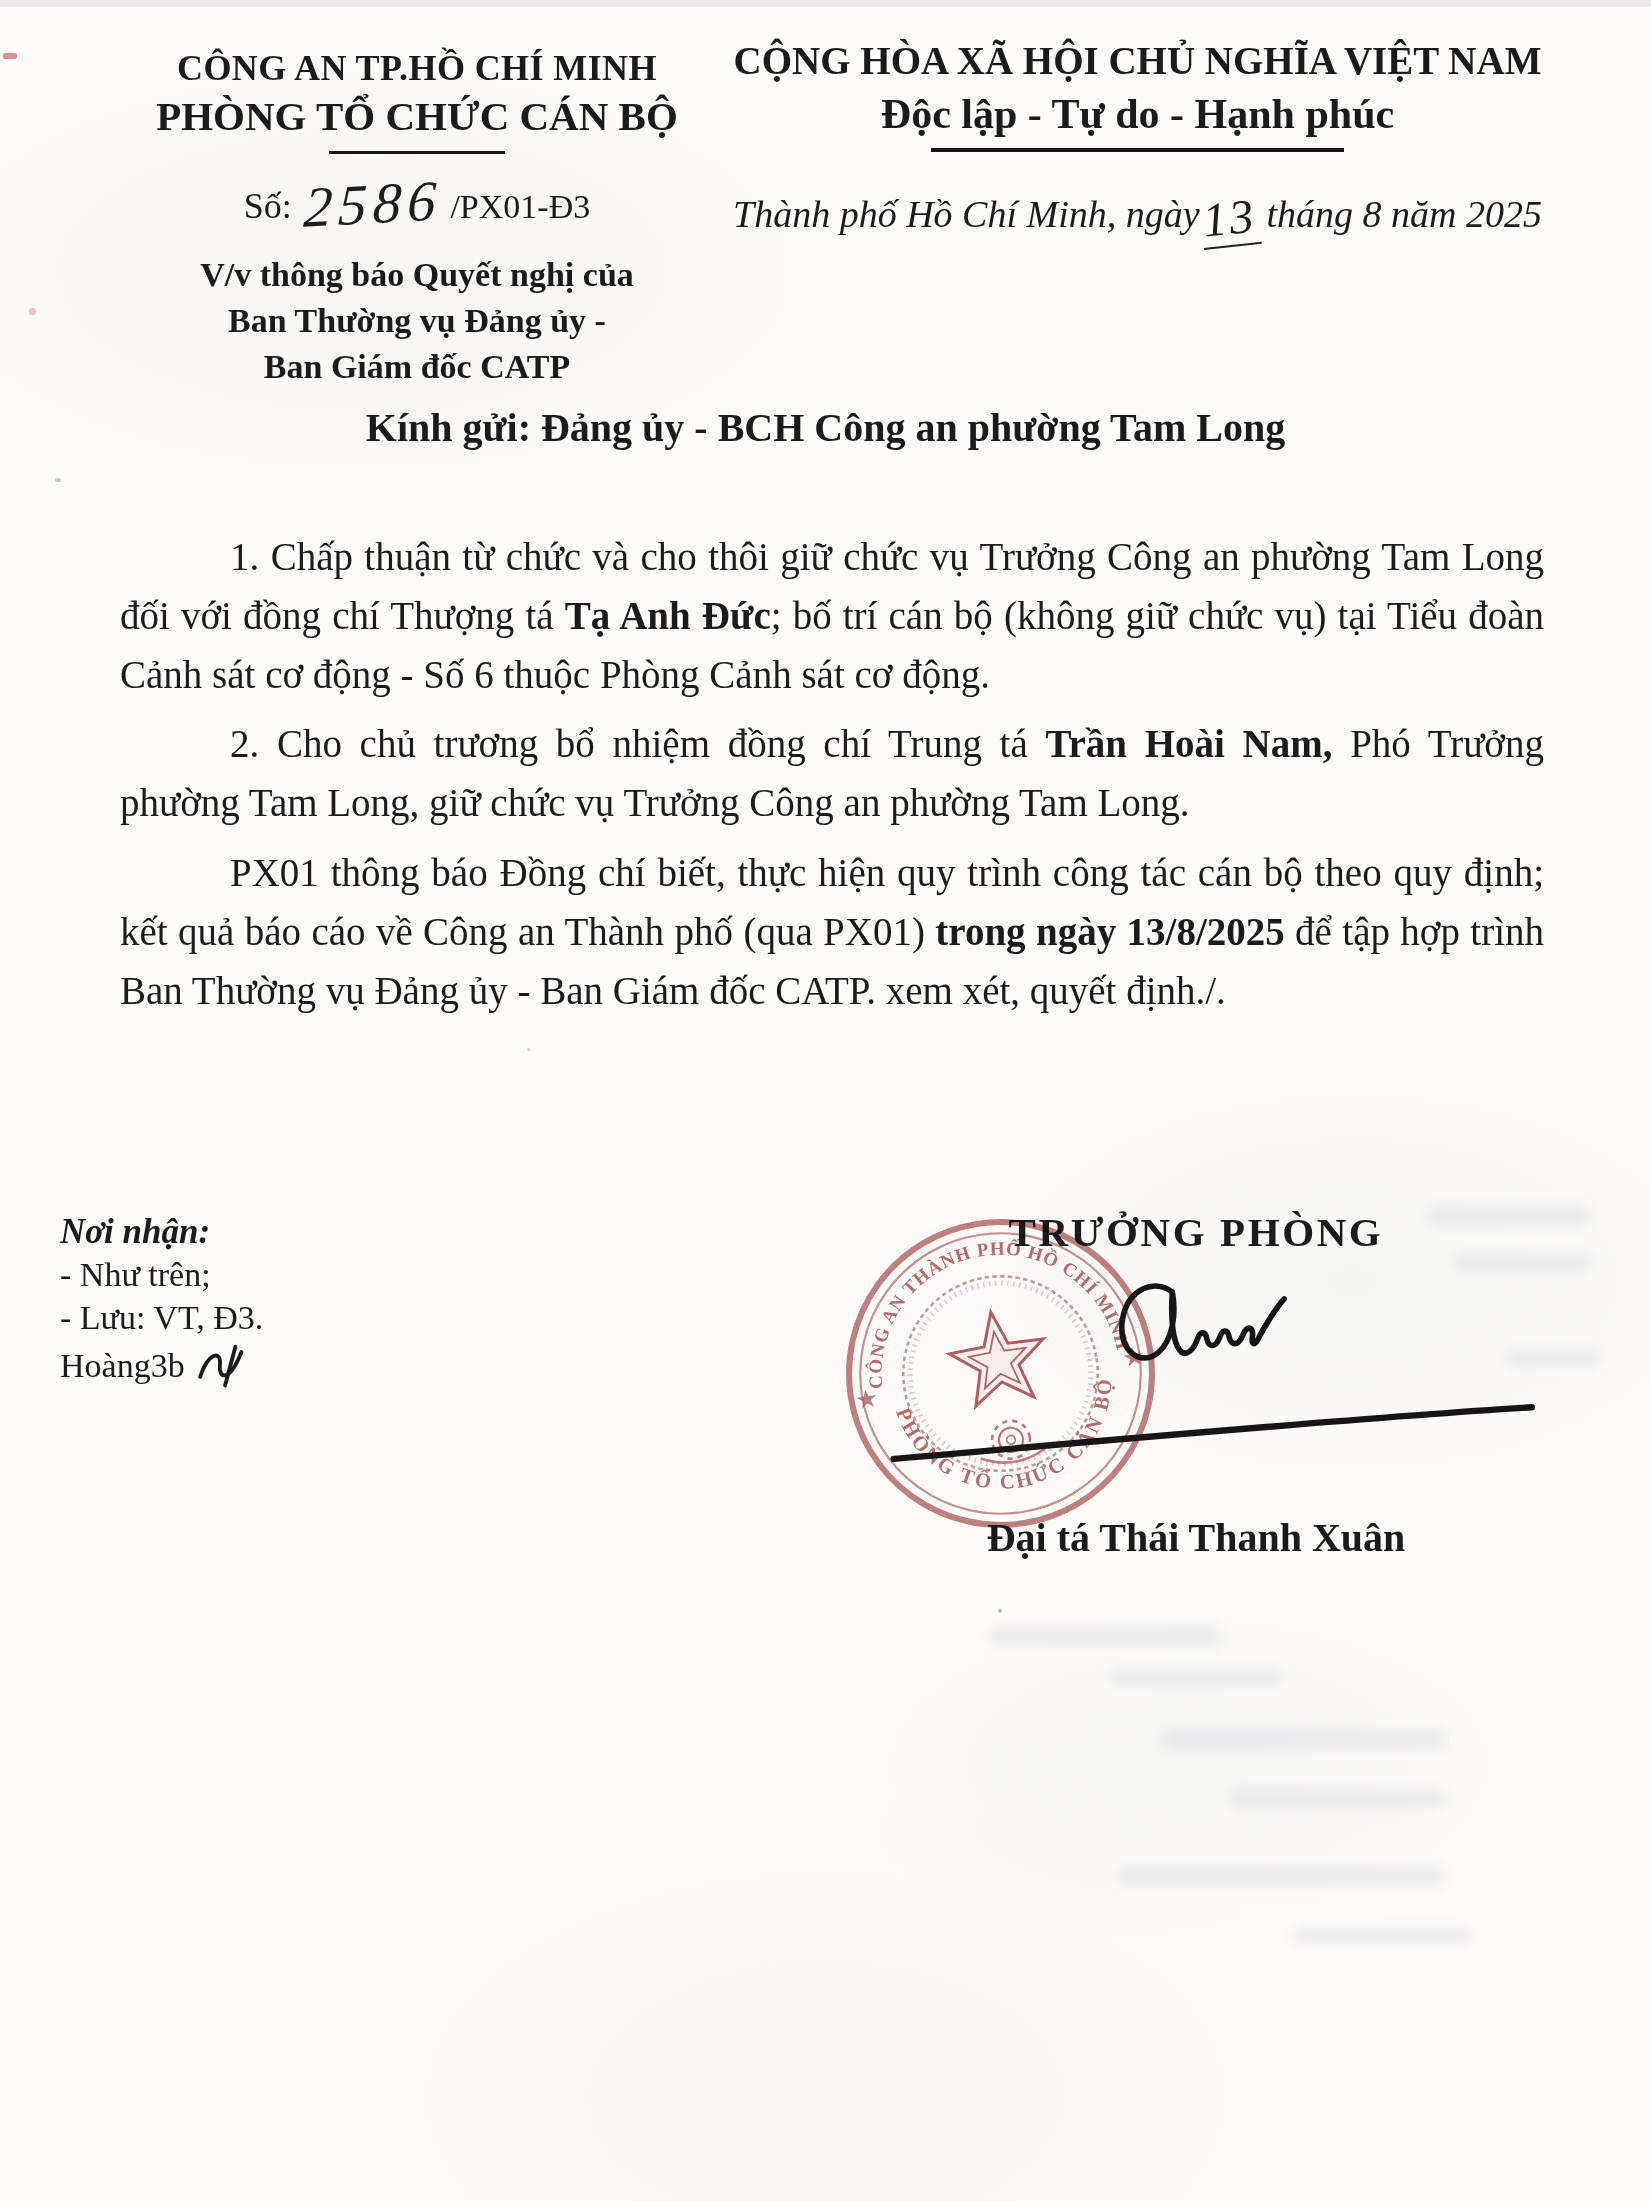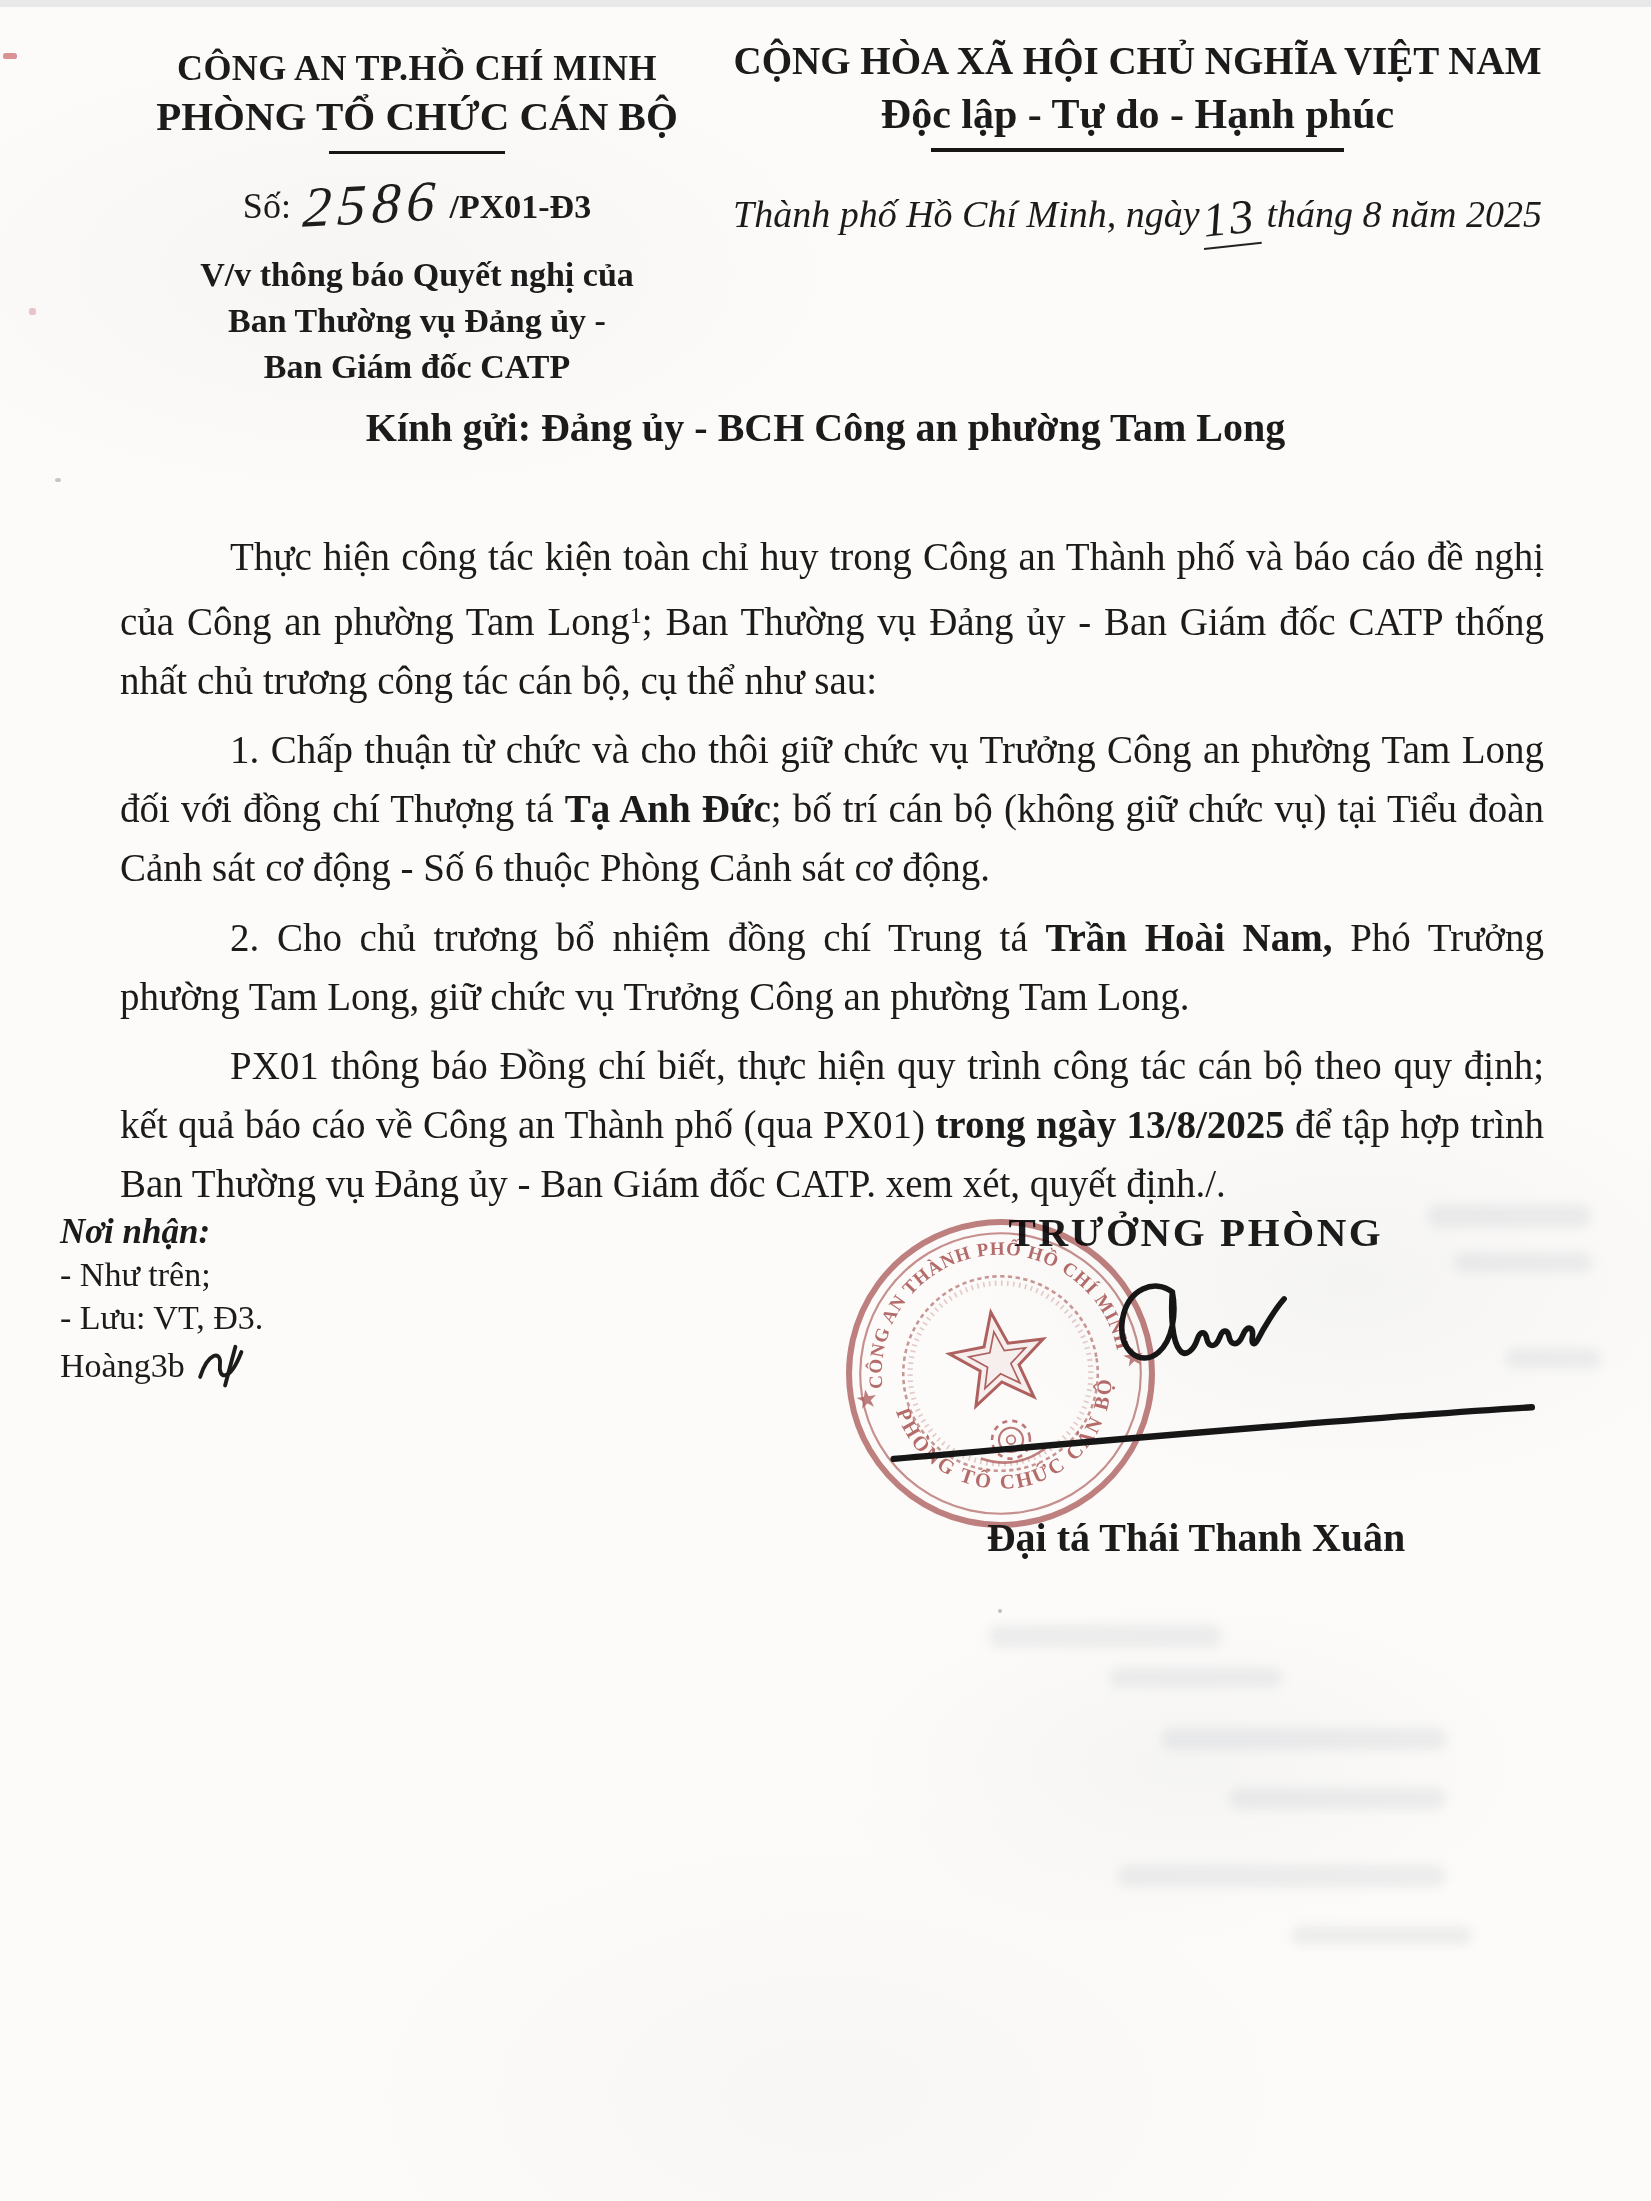--- a/index.html
+++ b/index.html
@@ -22,21 +22,21 @@
   .hl1{font-size:36px;font-weight:bold;letter-spacing:0.4px;white-space:nowrap;}
   .hl2{font-size:41px;font-weight:bold;margin-top:3.4px;white-space:nowrap;}
   .rule-s{width:176px;height:3.4px;background:#161616;margin:10.3px auto 0;}
   .so-line{margin-top:17px;white-space:nowrap;}
   .so-label{font-size:36px;font-weight:normal;}
   .hw-num{
     display:inline-block;font-size:57px;font-style:italic;font-weight:500;
     letter-spacing:6px;transform:rotate(-3deg) skewX(-6deg);
     margin:0 8.6px 0 12px;color:#1d1d1d;vertical-align:-5.2px;
   }
-  .so-suffix{font-size:34px;font-weight:bold;}
+  .so-suffix{font-size:34px;font-weight:normal;}
   .subject{font-size:34px;font-weight:bold;line-height:46px;margin-top:15.5px;}
 
   .hdr-right{position:absolute;left:714px;top:31px;width:847px;text-align:center;}
   .hr1{font-size:39px;font-weight:bold;white-space:nowrap;}
   .hr2{font-size:42px;font-weight:bold;margin-top:6.9px;}
   .rule-m{width:413px;height:3.4px;background:#161616;margin:10.3px auto 0;}
   .dateline{font-size:38px;font-style:italic;margin-top:38px;white-space:nowrap;}
   .hw-day{
     display:inline-block;font-size:48px;font-weight:500;letter-spacing:2.6px;
     transform:rotate(-6deg);border-bottom:2.6px solid #222;
@@ -99,21 +99,20 @@
     <div class="hr2">Độc lập - Tự do - Hạnh phúc</div>
     <div class="rule-m"></div>
     <div class="dateline">
       <span>Thành phố Hồ Chí Minh, ngày</span><span class="hw-day">13</span><span>tháng 8 năm 2025</span>
     </div>
   </div>
 
   <div class="recipient">Kính gửi: Đảng ủy - BCH Công an phường Tam Long</div>
 
   <div class="bodytxt">
-    <p><span>Thực hiện công tác kiện toàn chỉ huy trong Công an Thành phố và báo cáo đề nghị của Công an phường Tam Long</span><span class="sup">1</span><span>; Ban Thường vụ Đảng ủy - Ban Giám đốc CATP thống nhất chủ trương công tác cán bộ, cụ thể như sau:</span></p>
     <p><span>1. Chấp thuận từ chức và cho thôi giữ chức vụ Trưởng Công an phường Tam Long đối với đồng chí Thượng tá </span><span class="b">Tạ Anh Đức</span><span>; bố trí cán bộ </span><span class="i">(không giữ chức vụ)</span><span> tại Tiểu đoàn Cảnh sát cơ động - Số 6 thuộc Phòng Cảnh sát cơ động.</span></p>
     <p><span>2. Cho chủ trương bổ nhiệm đồng chí Trung tá </span><span class="b">Trần Hoài Nam,</span><span> Phó Trưởng phường Tam Long, giữ chức vụ Trưởng Công an phường Tam Long.</span></p>
     <p><span>PX01 thông báo Đồng chí biết, thực hiện quy trình công tác cán bộ theo quy định; kết quả báo cáo về Công an Thành phố </span><span class="i">(qua PX01)</span><span class="b"> trong ngày 13/8/2025 </span><span>để tập hợp trình Ban Thường vụ Đảng ủy - Ban Giám đốc CATP. xem xét, quyết định./.</span></p>
   </div>
 
   <div class="recv">
     <div class="lbl">Nơi nhận:</div>
     <div>- Như trên;</div>
     <div>- Lưu: VT, Đ3.</div>
     <div class="clerk">

